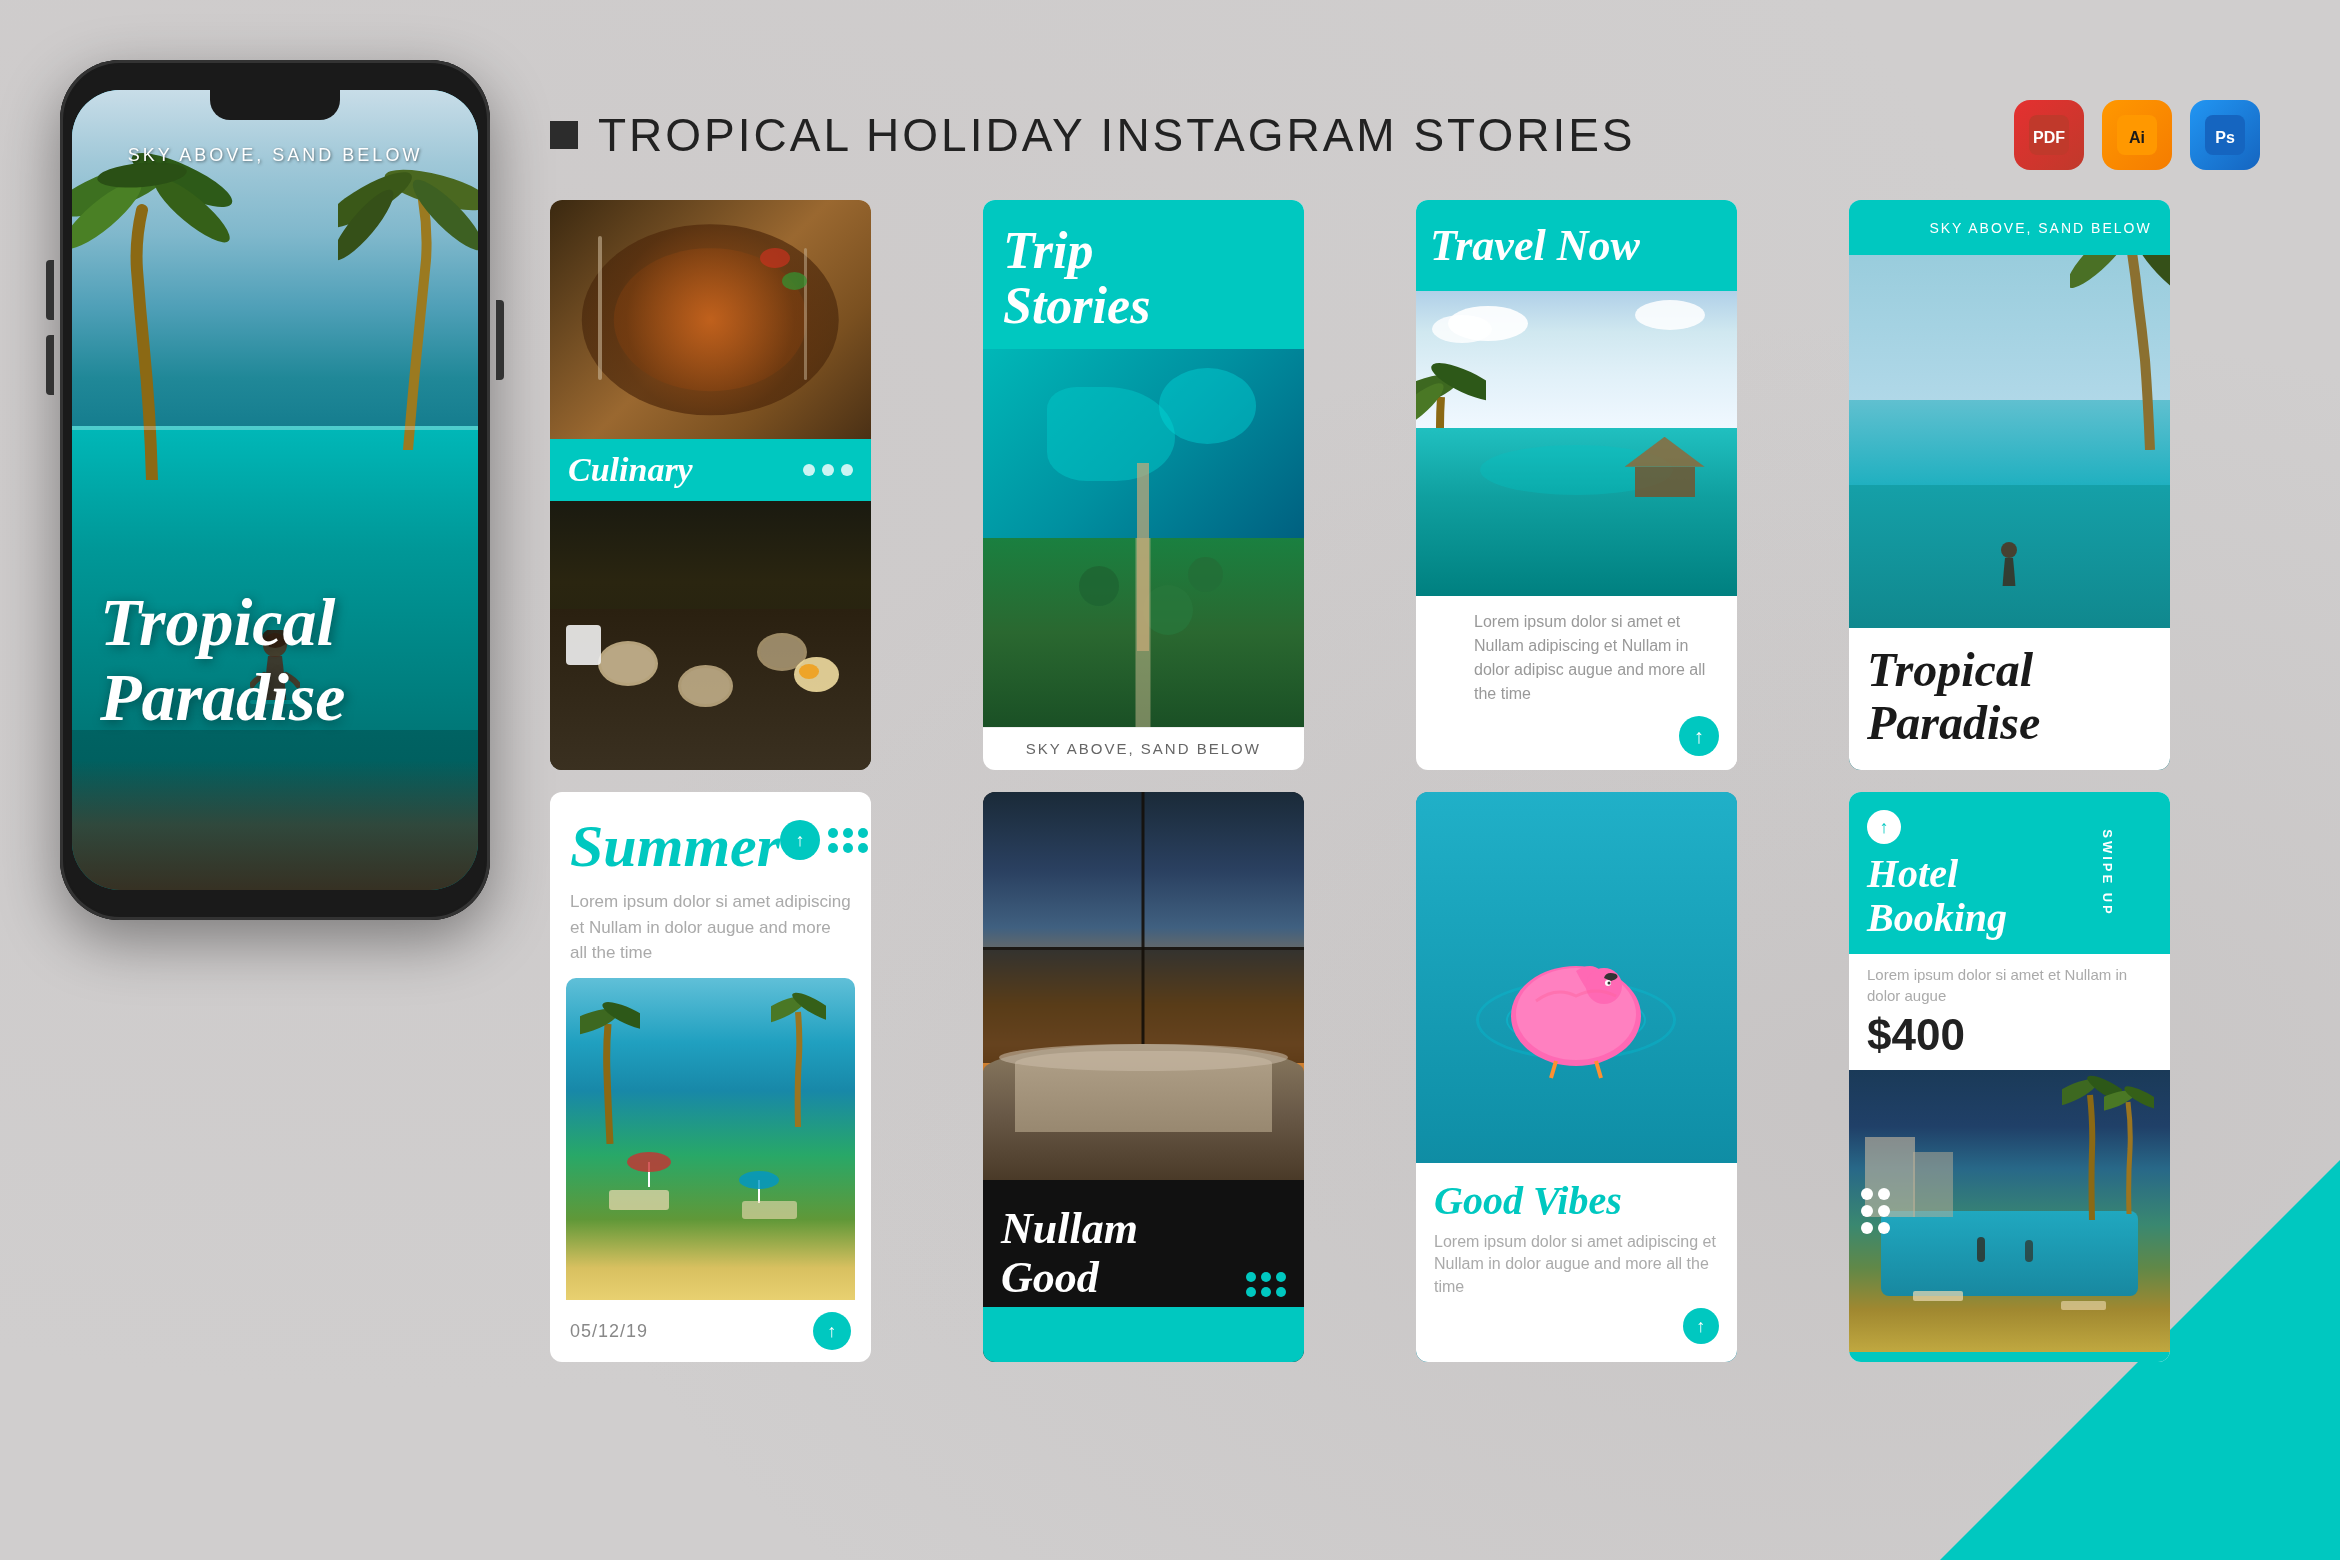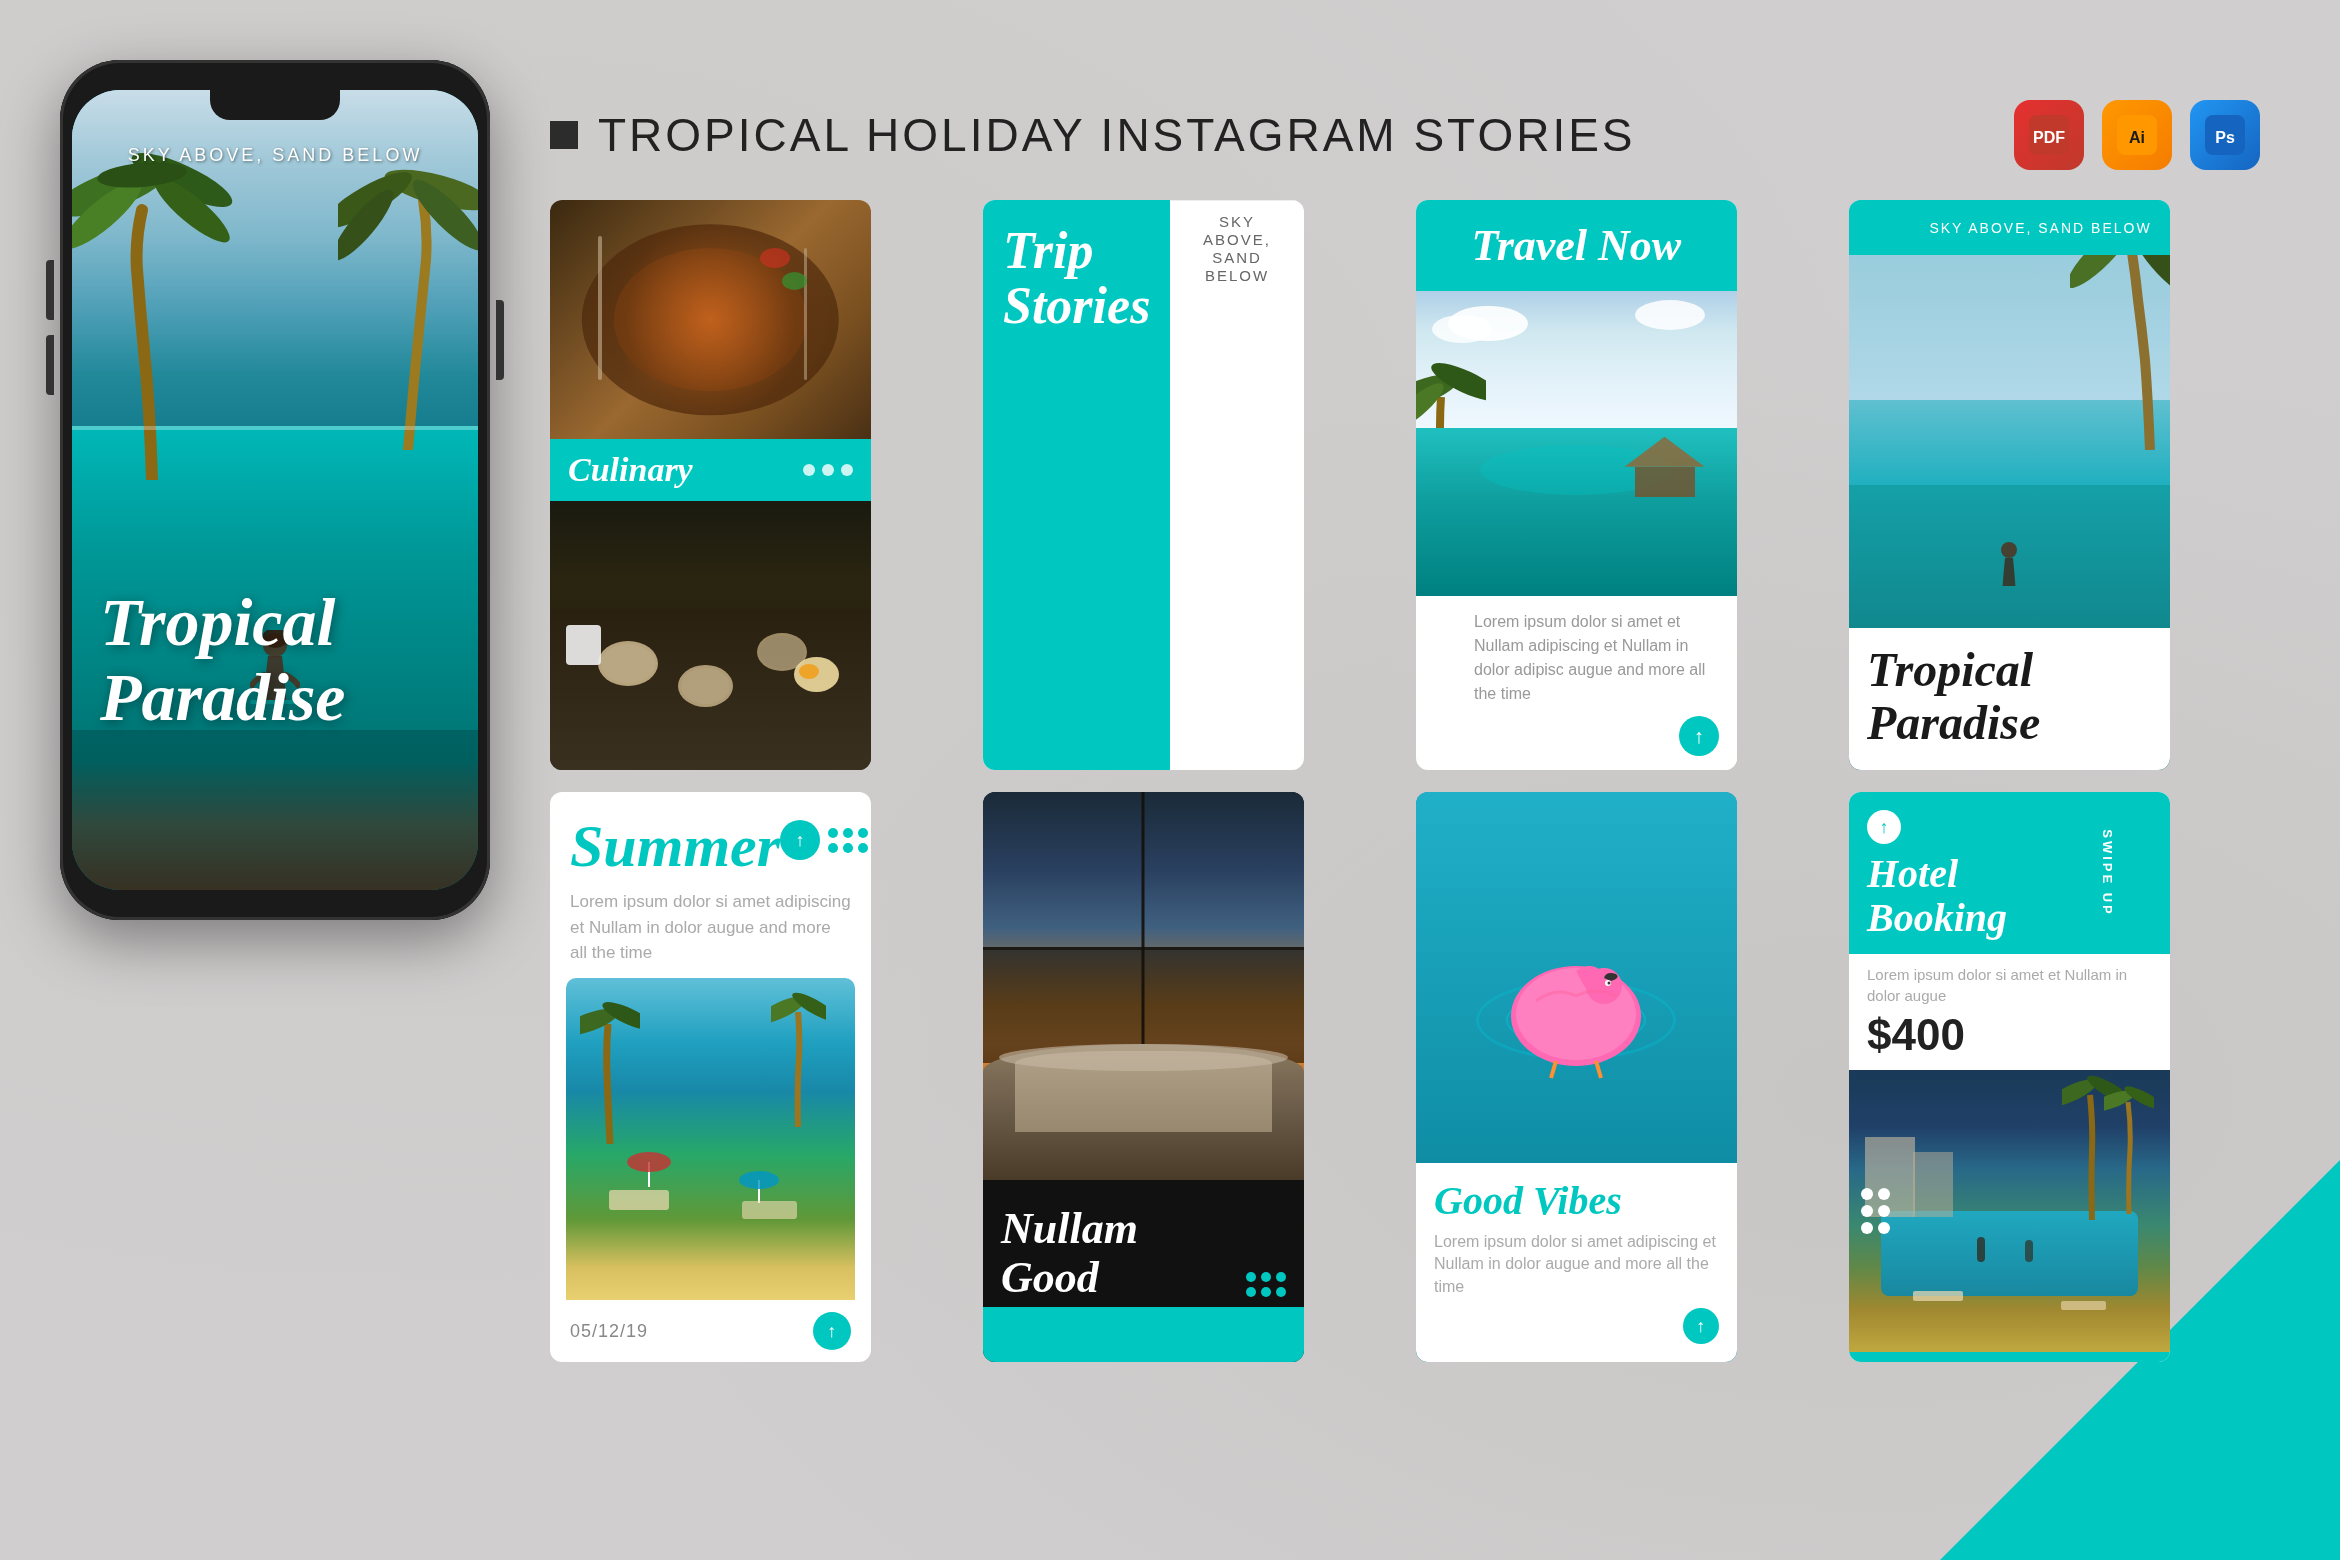--- a/index.html
+++ b/index.html
@@ -178,21 +178,21 @@
     .card-1 {
       background: white;
       display: flex;
       flex-direction: column;
     }
 
     
     .card-2 {
       background: white;
       display: flex;
-      flex-direction: row;
+      flex-direction: column;
     }
 
     
     .card-3 {
       background: white;
     }
 
     
     .card-4 {
       background: white;
@@ -413,21 +413,21 @@
       </div>
     </div>
 
     <div style="padding:12px 18px; border-top:1px solid #eee; text-align:center;">
       <span style="font-size:15px; letter-spacing:2px; color:#666;">SKY ABOVE, SAND BELOW</span>
     </div>
   </div>
 
   <div class="story-card card-3" style="display:flex; flex-direction:column;">
 
-    <div style="background:#00c8c0; padding:20px 20px; text-align:center;">
+    <div style="background:#00c8c0; padding:20px 14px; text-align:left;">
       <div style="color:white; font-size:44px; font-weight:700; font-style:italic; font-family:'Georgia',serif;">Travel Now</div>
     </div>
 
     <div style="flex:1; position:relative; overflow:hidden;">
       <div style="width:100%; height:100%; position:relative;">
 
         <div style="position:absolute; top:0; left:0; right:0; height:45%; background:linear-gradient(180deg, #b0d0e8 0%, #d0e8f0 30%, #e0f0f8 60%, #f0f8ff 100%);"></div>
 
         <div style="position:absolute; top:5%; left:10%; width:80px; height:35px; border-radius:50%; background:rgba(255,255,255,0.9);"></div>
         <div style="position:absolute; top:8%; left:5%; width:60px; height:28px; border-radius:50%; background:rgba(255,255,255,0.8);"></div>

